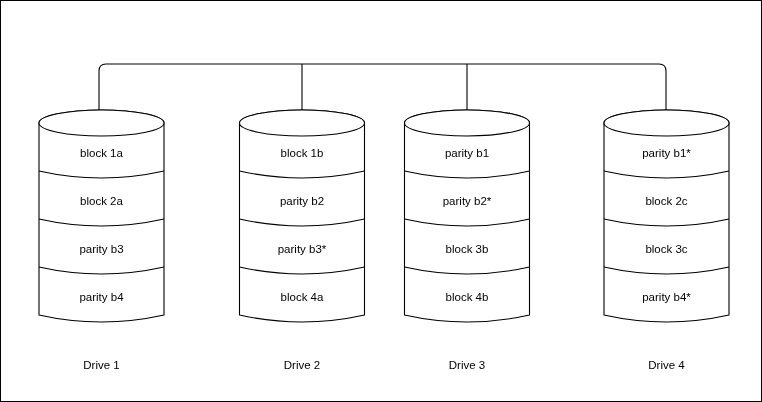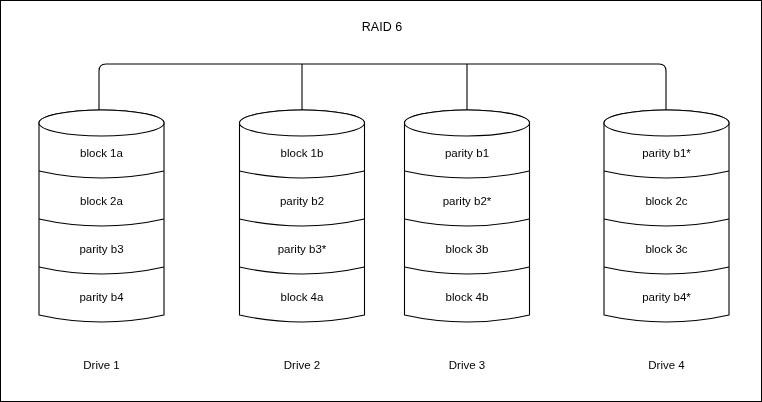--- a/index.html
+++ b/index.html
@@ -67,21 +67,20 @@
     stroke: #000000;
     stroke-width: 1.1;
   }
 </style>
 </head>
 <body>
 
 <div id="canvas">
 
   <div class="title-block">
-    <div>RAID 6</div>
   </div>
 
   <svg id="diagram-svg" viewBox="0 0 762 402">
 
     <g>
       <path class="stroke-line" d="M 98 122
                L 98 70
                Q 98 63 105 63
                L 658 63
                Q 665 63 665 70

